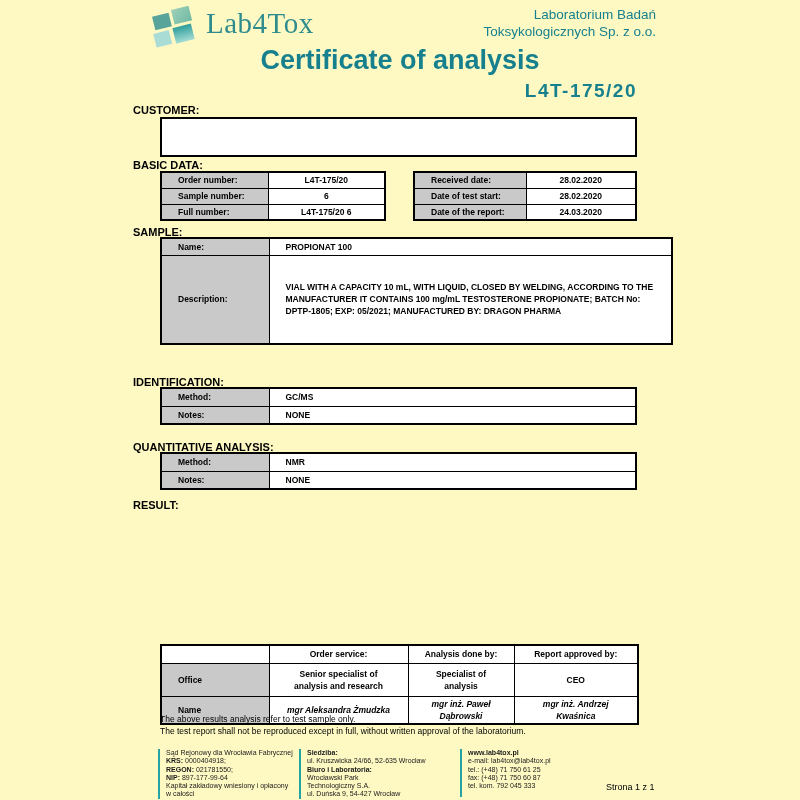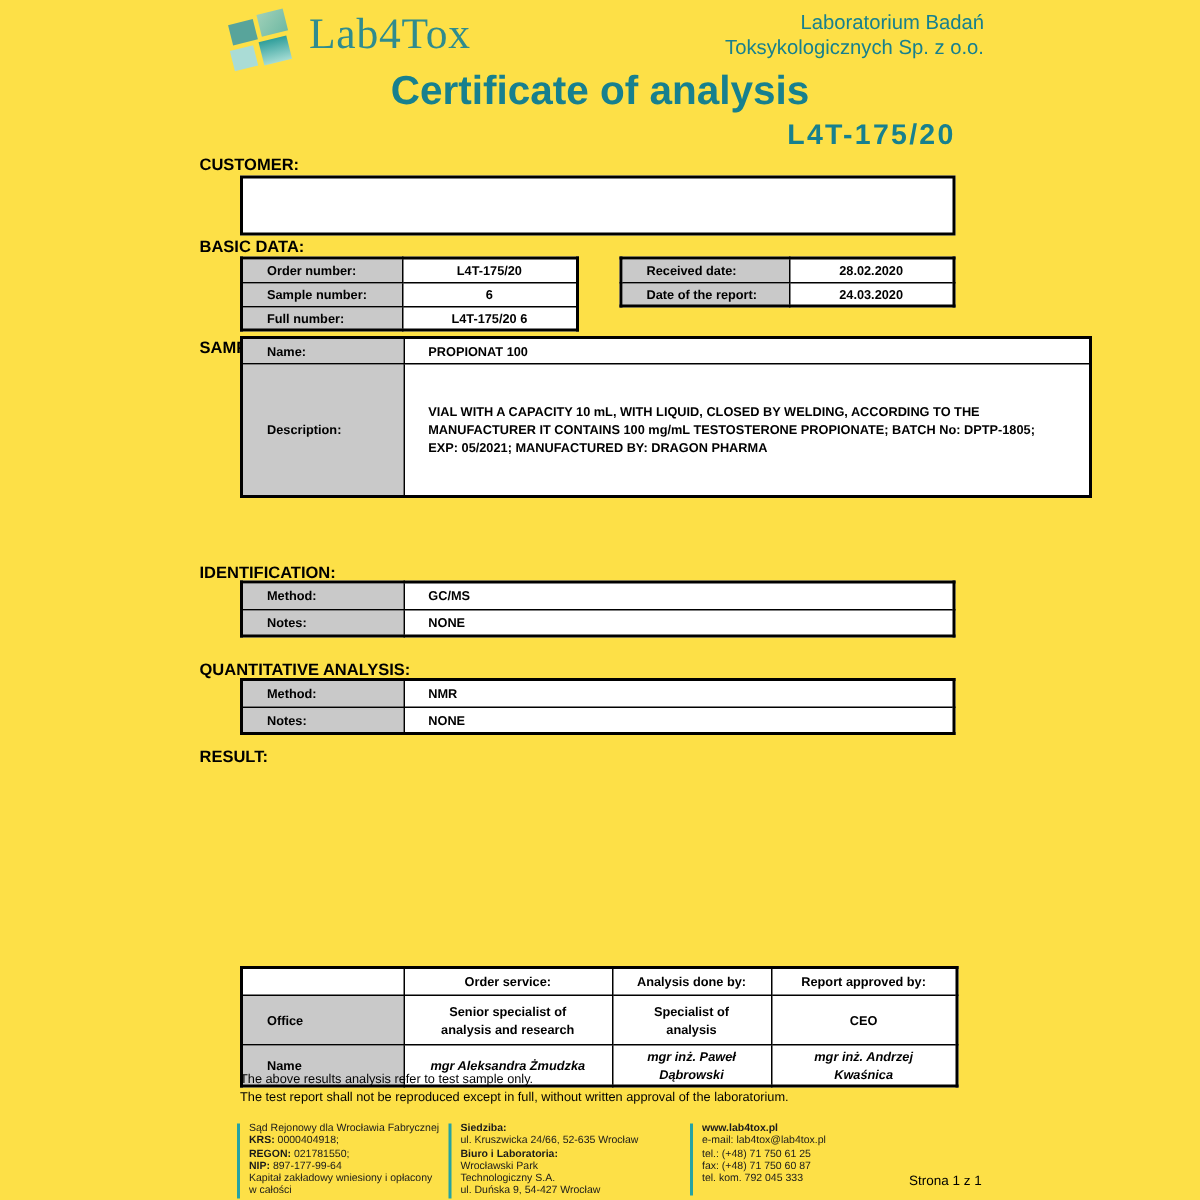--- a/index.html
+++ b/index.html
@@ -1,17 +1,17 @@
 <!DOCTYPE html>
 <html><head>
 <meta charset="utf-8">
 <style>
   html,body{margin:0;padding:0;background:#ffffff;}
   .page{
-    position:relative;width:800px;height:800px;background:#fde047;
+    position:relative;width:800px;height:800px;background:#fef9c3;
     font-family:"Liberation Sans",sans-serif;color:#000;overflow:hidden;
   }
   
   .logo-wrap{position:absolute;left:147px;top:3px;width:170px;height:45px;}
   .logo-svg{position:absolute;left:0;top:1px;}
   .logo-text{
     position:absolute;left:59px;top:4px;
     font-family:"Liberation Serif",serif;font-size:29px;color:#2f8c8e;letter-spacing:0.5px;
   }
   .company{
@@ -120,28 +120,32 @@
     <colgroup>
         <col style="width:112px">
         <col>
       </colgroup>
     <tbody>
         <tr style="height:16px">
       <td class="lbl">Received date:</td>
       <td class="val ctr">28.02.2020</td>
     </tr>
     <tr style="height:16px">
+      <td class="lbl">Date of test start:</td>
+      <td class="val ctr">28.02.2020</td>
+    </tr>
+    <tr style="height:16px">
       <td class="lbl">Date of the report:</td>
       <td class="val ctr">24.03.2020</td>
     </tr>
   </tbody>
     </table>
 
   <div class="sec-label" style="top:226px">SAMPLE:</div>
-  <table class="tbl" style="left:160px;top:224px;width:568px">
+  <table class="tbl" style="left:160px;top:237px;width:513px">
     <colgroup>
         <col style="width:108px">
         <col>
       </colgroup>
     <tbody>
         <tr style="height:17px">
       <td class="lbl">Name:</td>
       <td class="val">PROPIONAT 100</td>
     </tr>
     <tr style="height:89px">

